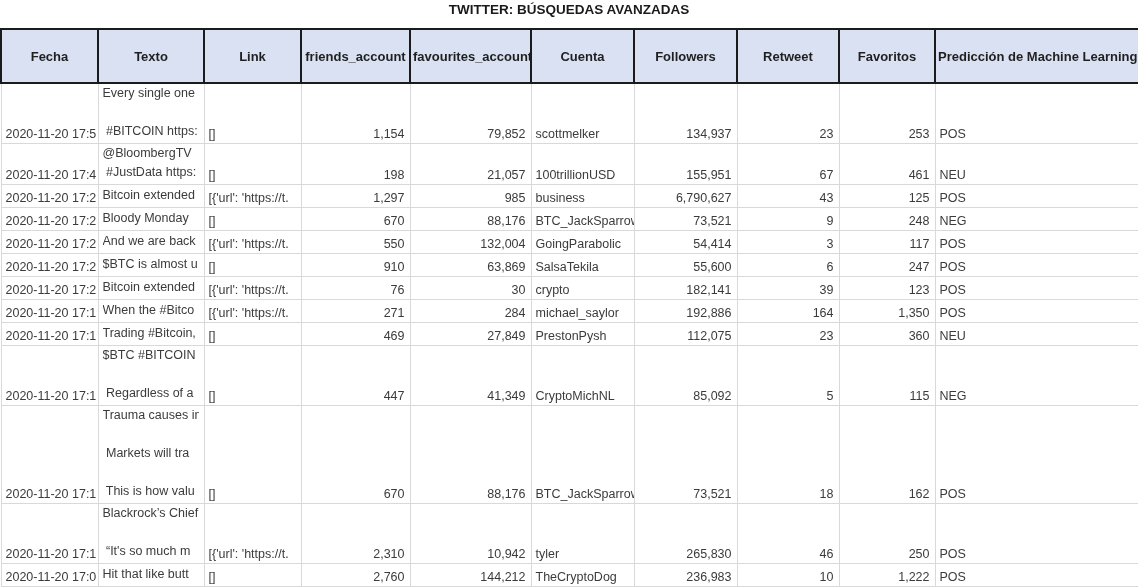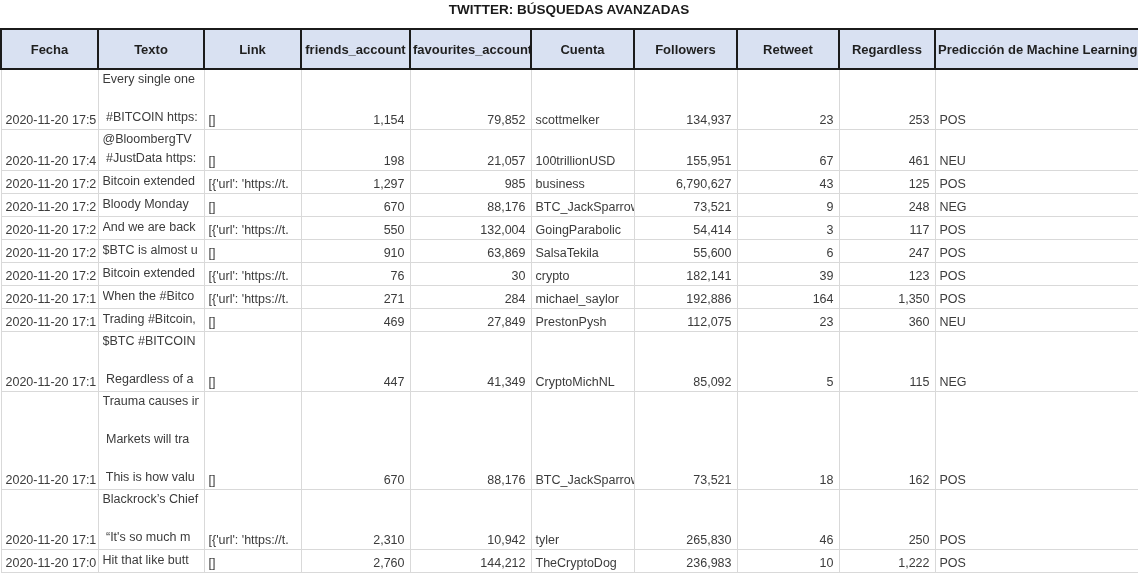--- a/index.html
+++ b/index.html
@@ -33,21 +33,21 @@
     background: #d9e1f2;
     border-top: 2px solid #1b1b1b;
     border-bottom: 2px solid #1b1b1b;
     border-left: 2px solid #1b1b1b;
     border-right: 2px solid #1b1b1b;
     font-size: 13px;
     font-weight: bold;
     color: #1f1f1f;
     text-align: center;
     height: 20px;
-    padding: 9px 2px;
+    padding: 16px 2px;
     overflow: hidden;
     white-space: nowrap;
   }
   td.cell {
     border-right: 1px solid #d9d9d9;
     border-bottom: 1px solid #d9d9d9;
     vertical-align: bottom;
     font-size: 12.5px;
     color: #3b3b3b;
     padding: 0 5px 2px 4px;
@@ -86,21 +86,21 @@
     <thead>
       <tr id="header-row">
           <th class="hcell">Fecha</th>
           <th class="hcell">Texto</th>
           <th class="hcell">Link</th>
           <th class="hcell">friends_account</th>
           <th class="hcell">favourites_account</th>
           <th class="hcell">Cuenta</th>
           <th class="hcell">Followers</th>
           <th class="hcell">Retweet</th>
-          <th class="hcell">Regardless</th>
+          <th class="hcell">Favoritos</th>
           <th class="hcell">Predicción de Machine Learning</th>
         </tr>
     </thead>
     <tbody id="body-rows">
         <tr style="height: 59px;">
           <td class="cell left">2020-11-20 17:5</td>
           <td class="cell left texto-cell"><div class="tline">Every single one</div><div class="tline"></div><div class="tline"> #BITCOIN https:</div></td>
           <td class="cell left">[]</td>
           <td class="cell right">1,154</td>
           <td class="cell right">79,852</td>

